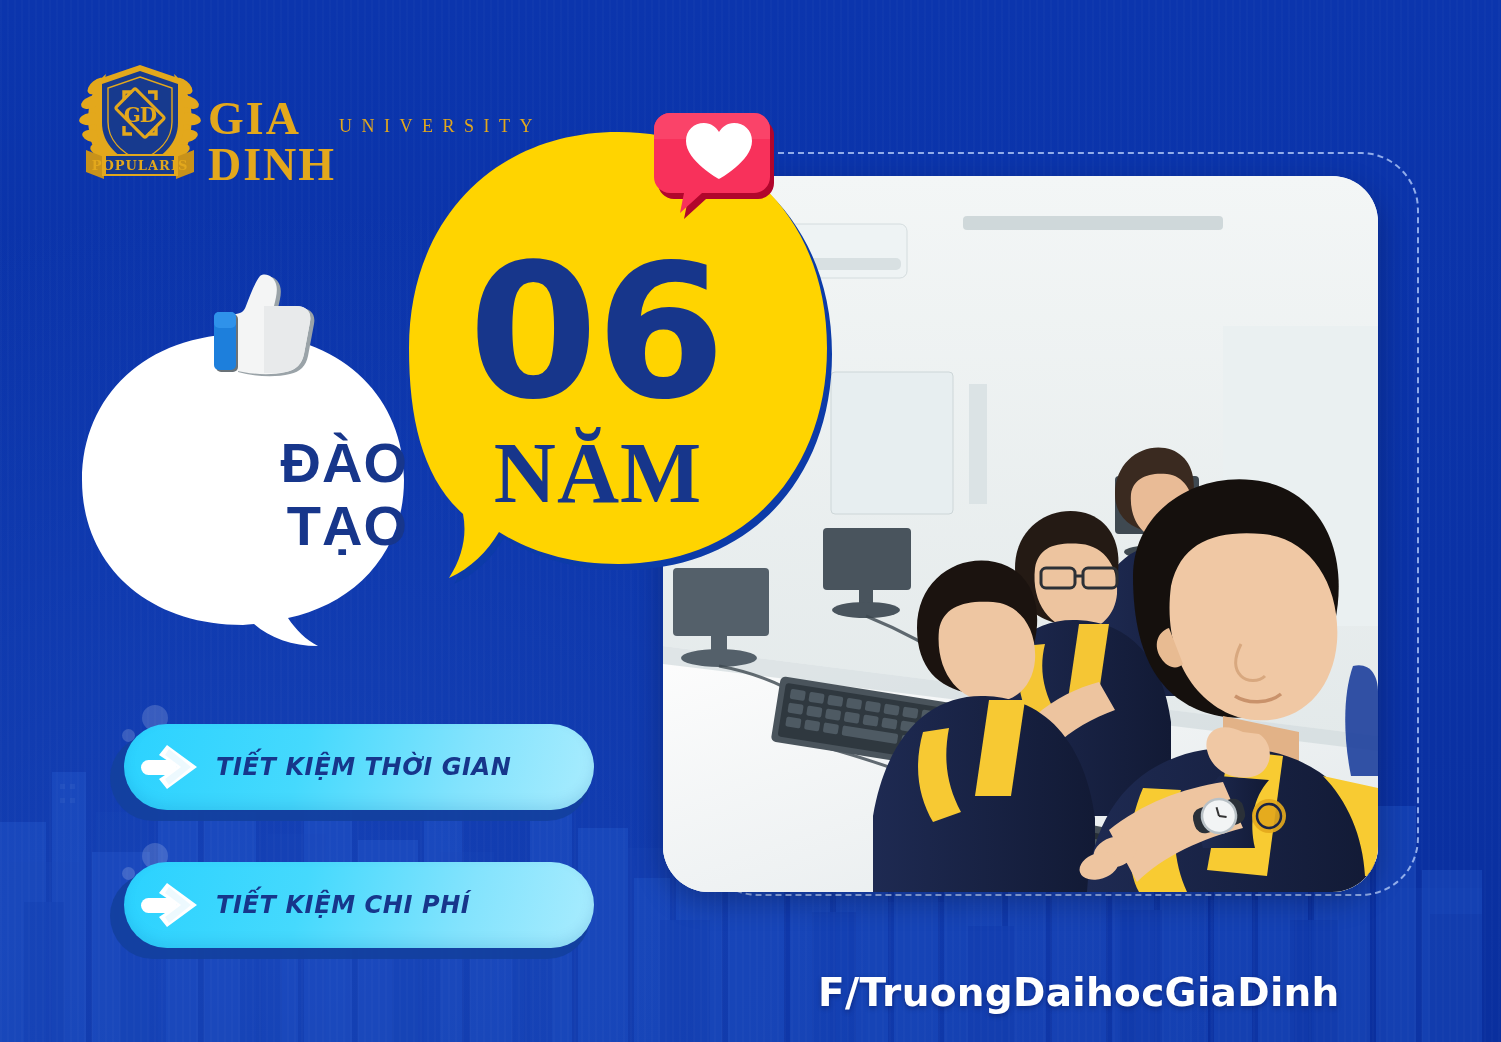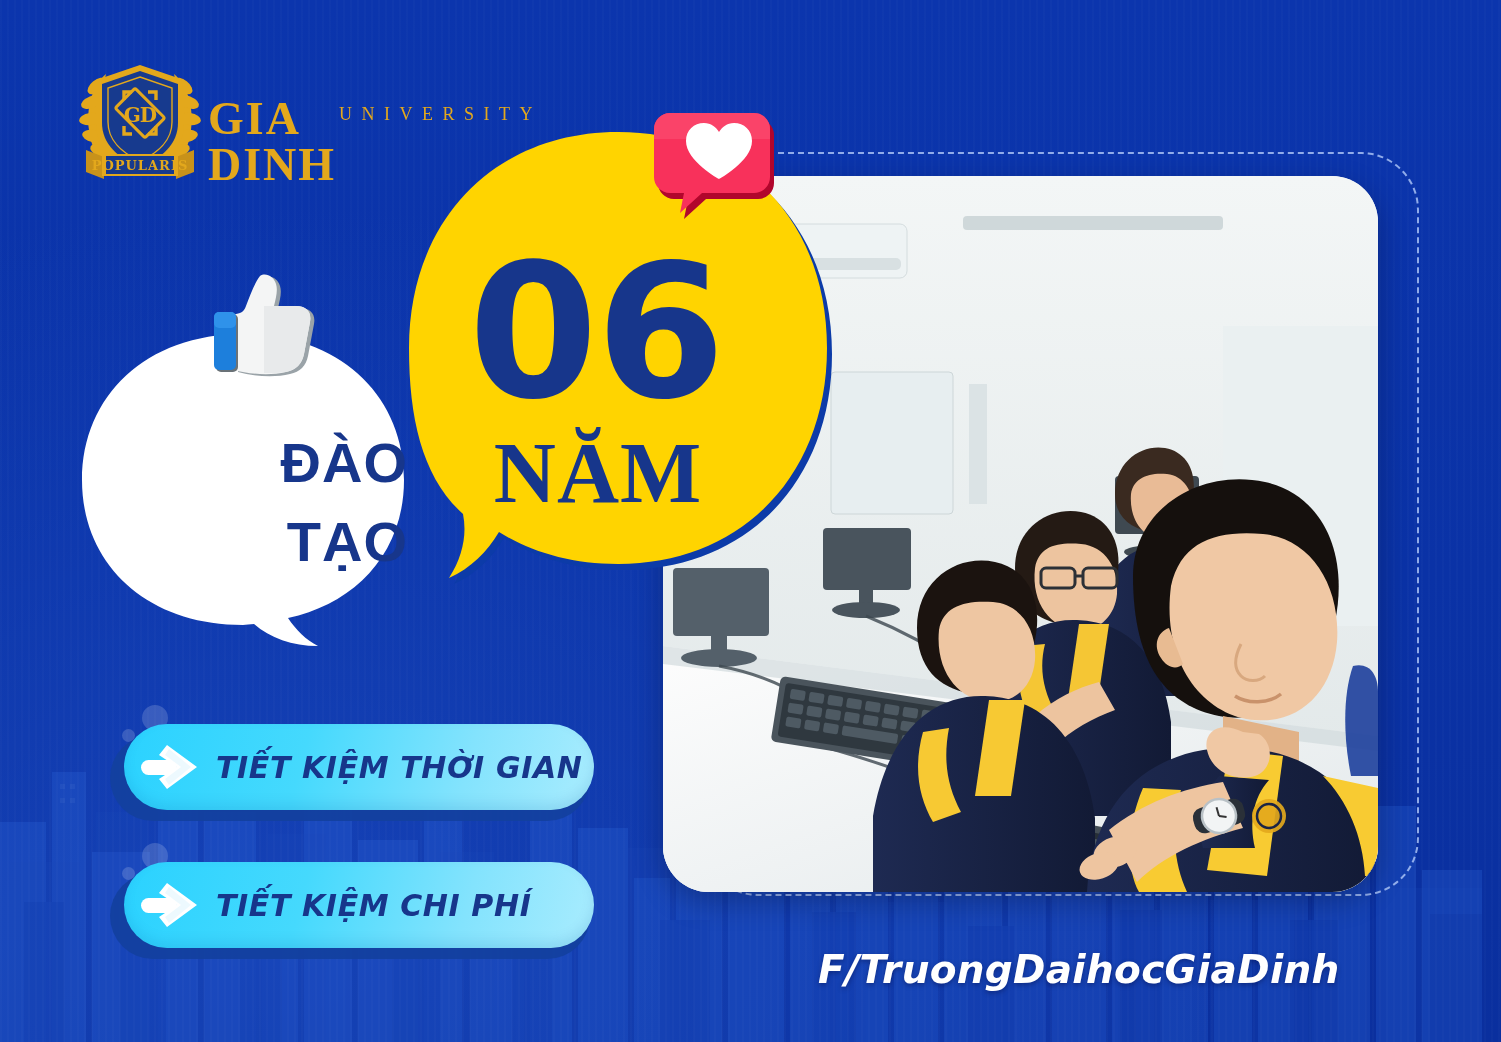--- a/index.html
+++ b/index.html
@@ -28,21 +28,21 @@
   
   .logo{position:absolute;left:72px;top:48px;width:350px;height:140px;display:flex;align-items:flex-end;}
   .crest{width:136px;height:136px;flex:0 0 136px;}
   .wordmark{display:flex;flex-direction:row;justify-content:center;padding-top:6px;}
   .wm-main{
     font-family:"Liberation Serif", serif;font-weight:700;font-size:46px;
     color:#e3a81c;letter-spacing:2px;line-height:1;
   }
   .wm-sub{
     font-family:"Liberation Serif", serif;font-weight:400;font-size:18px;
-    color:#e3a81c;letter-spacing:9.5px;line-height:1;margin-top:9px;margin-left:3px;
+    color:#e3a81c;letter-spacing:9.5px;line-height:1;margin-top:21px;margin-left:3px;
   }
 
   
   .dashframe{
     position:absolute;left:700px;top:152px;width:715px;height:740px;
     border:2px dashed rgba(190,212,255,.75);
     border-radius:58px;
   }
   .photo{
     position:absolute;left:663px;top:176px;width:715px;height:716px;
@@ -72,51 +72,51 @@
 
   
   .wbub{position:absolute;left:78px;top:330px;width:330px;height:320px;}
   .wbub svg{position:absolute;inset:0;width:100%;height:100%;overflow:visible;}
   .w-l1,.w-l2{
     position:absolute;width:100%;text-align:right;
     font-size:56px;font-weight:900;color:#17368b;line-height:1;
     font-family:Liberation Sans, sans-serif;letter-spacing:1px;
   }
   .w-l1{top:105px;}
-  .w-l2{top:184px;}
+  .w-l2{top:168px;}
   .thumb{position:absolute;left:136px;top:-58px;width:110px;height:112px;}
   .thumb svg{width:100%;height:100%;display:block;}
 
   
   .pill{
     position:absolute;height:86px;border-radius:43px;
     display:flex;align-items:center;
     background:linear-gradient(105deg,#2ad2ff 0%,#45d9fd 38%,#83e3fd 72%,#a9ecfe 100%);
     box-shadow:inset 0 -6px 12px rgba(0,90,160,.13);
   }
   .pill-back{
     position:absolute;height:86px;border-radius:43px;
     background:#13409f;opacity:.95;
   }
   .pill .arrow{width:92px;flex:0 0 92px;display:flex;align-items:center;justify-content:center;}
   .pill .arrow svg{width:62px;height:52px;display:block;}
   .pill .ptxt{
-    font-size:30px;font-weight:900;font-style:italic;color:#17368b;
+    font-size:24px;font-weight:900;font-style:italic;color:#17368b;
     letter-spacing:.6px;white-space:nowrap;
     font-family:"DejaVu Sans", sans-serif;
   }
   .dots{position:absolute;width:60px;height:46px;}
   .dots i{position:absolute;display:block;border-radius:50%;background:rgba(255,255,255,.17);}
   .dots i.big{width:26px;height:26px;left:22px;top:0;}
   .dots i.sm{width:13px;height:13px;left:2px;top:24px;}
 
   
   .fb{
-    position:absolute;left:818px;top:947px;
-    font-size:39px;font-weight:700;font-style:italic;color:#ffffff;
+    position:absolute;left:818px;top:970px;
+    font-size:39px;font-weight:700;color:#ffffff;
     letter-spacing:.3px;font-family:"DejaVu Sans", sans-serif;
     text-shadow:0 2px 5px rgba(0,0,40,.35);
   }
 </style>
 </head>
 <body>
 
 <div id="poster">
 
   <svg class="city" viewBox="0 0 1501 520" preserveAspectRatio="none">

